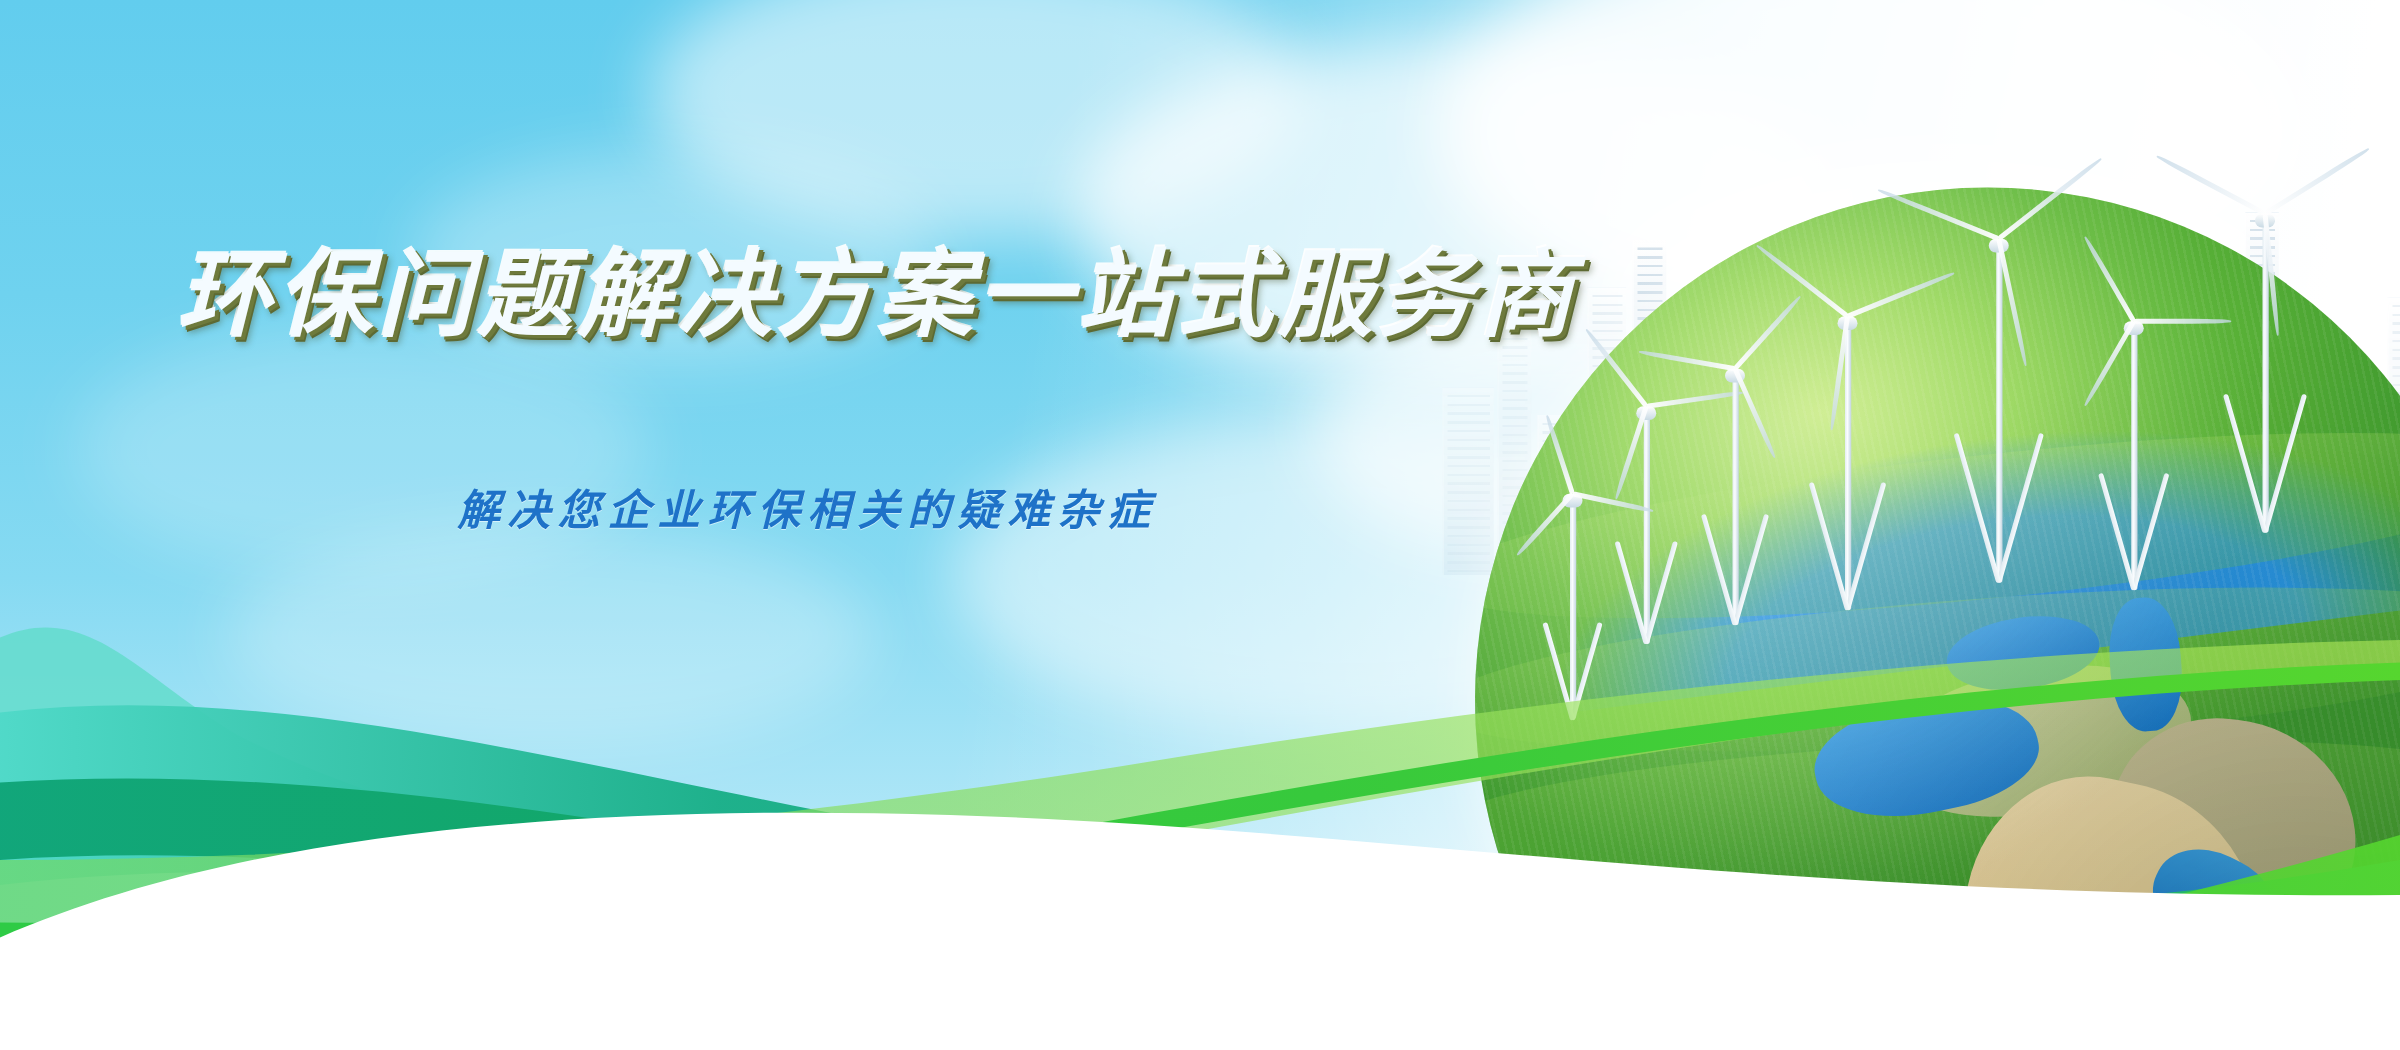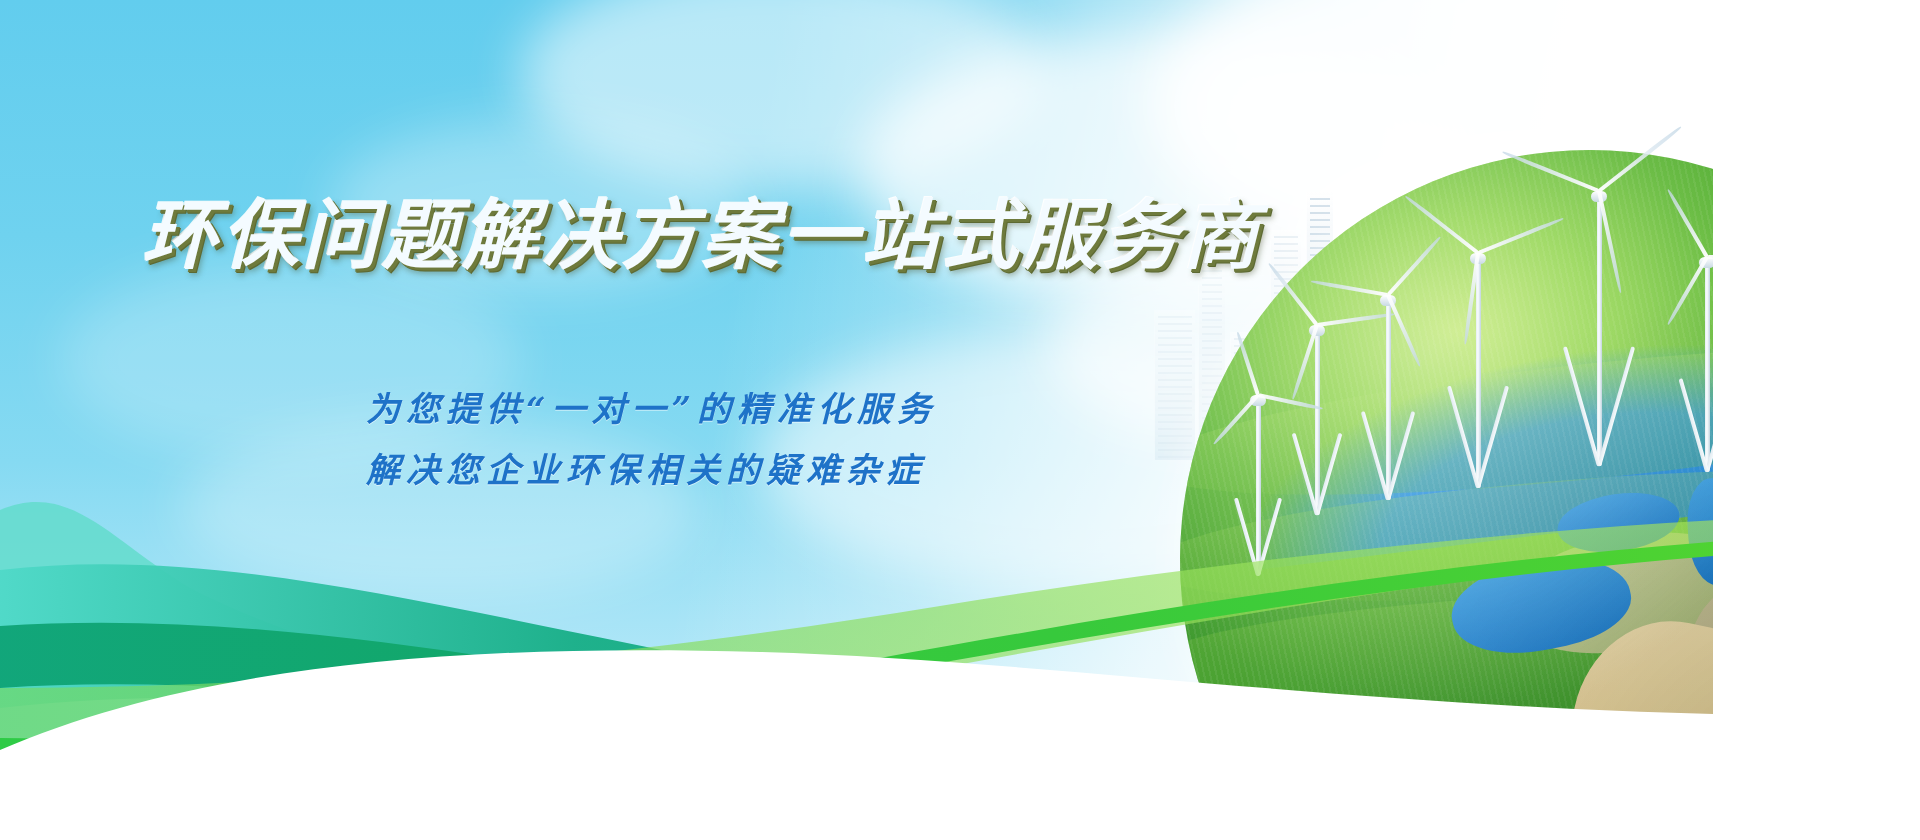--- a/index.html
+++ b/index.html
@@ -1,21 +1,21 @@
 <!DOCTYPE html>
 <html lang="zh-CN"><head>
 <meta charset="utf-8">
 <title>环保问题解决方案一站式服务商</title>
 <style>
   html,body{margin:0;padding:0;background:#fff;}
   body{font-family:"Liberation Sans","DejaVu Sans",sans-serif;}
 
   .banner{
     position:relative;
-    width:1713px;
+    width:1920px;
     height:840px;
     overflow:hidden;
     background:#ffffff;
   }
 
   
   .sky{
     position:absolute; inset:0;
     background:
       linear-gradient(100deg,
@@ -322,17 +322,16 @@
     </svg>
   </div>
 
   <svg style="position:absolute;left:0;bottom:0;width:1920px;height:260px;" viewBox="0 0 1920 260" preserveAspectRatio="none">
     <path d="M0,170 C 180,92 430,62 760,72 C 1090,82 1430,140 1920,136 L 1920,260 L 0,260 Z" fill="#ffffff"></path>
   </svg>
 
   <div class="headline">环保问题解决方案一站式服务商</div>
 
   <div class="subcopy">
-    <div class="subline">为您提供“一对一”的精准化服务</div>
     <div class="subline">解决您企业环保相关的疑难杂症</div>
   </div>
 
 </div>
 
 </body></html>

